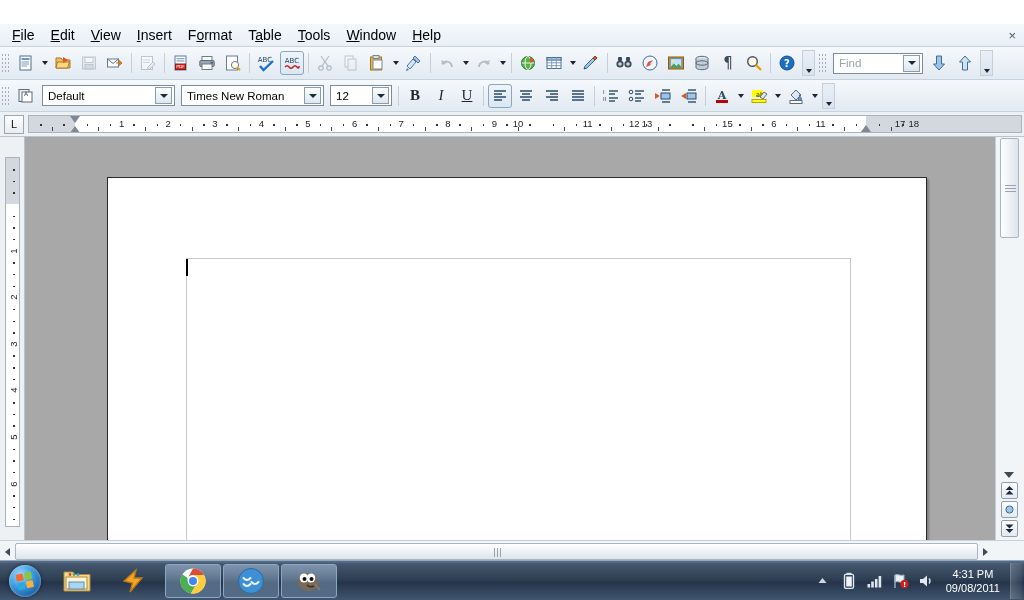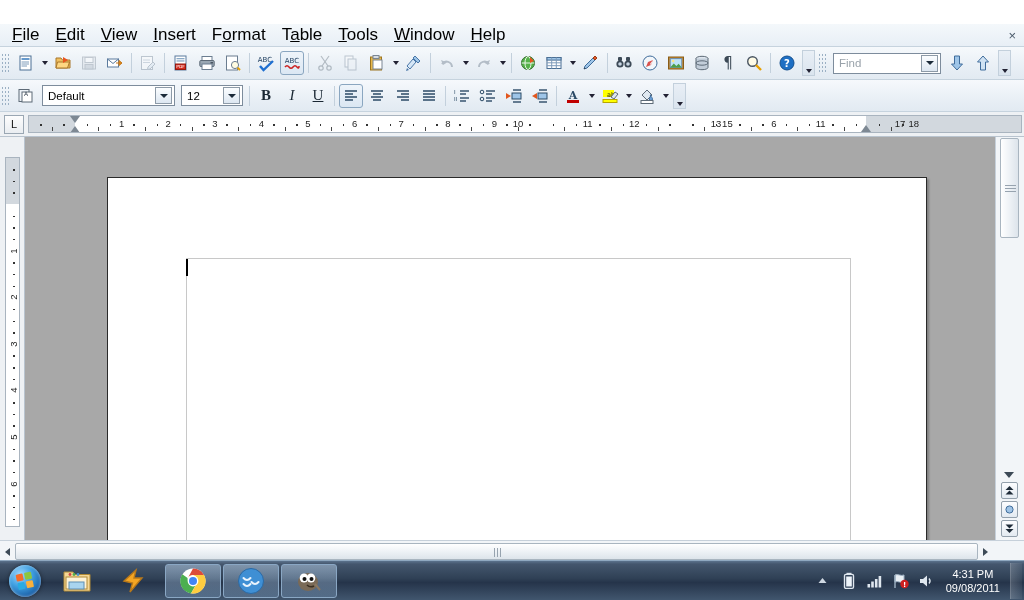--- a/index.html
+++ b/index.html
@@ -42,21 +42,21 @@
     border:1.5px solid #223; border-bottom:none; }
   .wbtn .x { font-size: 13px; line-height: 13px; text-shadow: 0 1px 0 #8d2b22; }
 
   
   .menubar {
     position: absolute; left: 0; top: 24px; width: 1024px; height: 23px;
     background: linear-gradient(to bottom, #f4f8fb 0%, #e8eff6 100%);
     border-bottom: 1px solid #c6d3de;
     display: flex; align-items: center; padding-left: 4px;
   }
-  .menu-item { padding: 3px 8px; font-size: 17px; color: #000; }
+  .menu-item { padding: 3px 8px; font-size: 14px; color: #000; }
   .menu-item u { text-decoration: underline; }
   .doc-close { position: absolute; right: 8px; top: 4px; font-size: 13px; color: #4a5a6a; }
 
   
   .toolbar {
     position: absolute; left: 0; width: 1024px;
     background: linear-gradient(to bottom, #f6f9fc 0%, #eaf0f6 55%, #e2eaf2 100%);
     border-bottom: 1px solid #c6d3de; display: flex; align-items: center;
   }
   #tb-standard { top: 47px; height: 33px; }
@@ -454,21 +454,21 @@
           <circle cx="9" cy="9" r="7" fill="#1e6fc4" stroke="#14508f"></circle>
           <text x="9" y="13" font-size="10" fill="#fff" text-anchor="middle" font-family="DejaVu Sans" font-weight="bold">?</text>
         </svg>
     </div>
 
     <div class="tb-overflow">
         <i></i>
       </div>
 
     <div class="grip" style="margin-left:4px"></div>
-    <div class="combo" style="width:108px">
+    <div class="combo" style="width:90px">
       <span class="val ph">Find</span>
       <span class="btn">
           <i></i>
         </span>
     </div>
     <div class="tbtn">
       <svg width="18" height="18" viewBox="0 0 18 18">
           <path d="M6.5 2h5v8h3l-5.5 6L3.5 10h3z" fill="#9ec5e8" stroke="#3f6c9b"></path>
         </svg>
     </div>
@@ -487,20 +487,26 @@
     <div class="tbtn">
       <svg width="18" height="18" viewBox="0 0 18 18">
           <rect x="2" y="2.5" width="10" height="12" fill="#eef3f8" stroke="#5d6a77"></rect>
           <rect x="5" y="5" width="10" height="10" fill="#fff" stroke="#5d6a77"></rect>
           <text x="7" y="8.8" font-size="6" fill="#3d4a57" font-family="DejaVu Sans">A</text>
         </svg>
     </div>
 
     <div class="combo" style="width:133px">
       <span class="val">Default</span>
+      <span class="btn">
+          <i></i>
+        </span>
+    </div>
+    <div class="combo" style="width:143px">
+      <span class="val">Times New Roman</span>
       <span class="btn">
           <i></i>
         </span>
     </div>
     <div class="combo" style="width:62px">
       <span class="val">12</span>
       <span class="btn">
           <i></i>
         </span>
     </div>
@@ -659,21 +665,21 @@
         <div class="rnum" style="left: 185.8px;">3</div>
         <div class="rnum" style="left: 232.4px;">4</div>
         <div class="rnum" style="left: 279px;">5</div>
         <div class="rnum" style="left: 325.6px;">6</div>
         <div class="rnum" style="left: 372.2px;">7</div>
         <div class="rnum" style="left: 418.8px;">8</div>
         <div class="rnum" style="left: 465.4px;">9</div>
         <div class="rnum" style="left: 489px;">10</div>
         <div class="rnum" style="left: 558.6px;">11</div>
         <div class="rnum" style="left: 605.2px;">12</div>
-        <div class="rnum" style="left: 687px;">13</div>
+        <div class="rnum" style="left: 618px;">13</div>
         <div class="rnum" style="left: 698.4px;">15</div>
         <div class="rnum" style="left: 745px;">6</div>
         <div class="rnum" style="left: 791.6px;">11</div>
         <div class="rnum" style="left: 871px;">17</div>
         <div class="rnum" style="left: 884.8px;">18</div>
         <div class="rdot" style="left: 11.05px;"></div>
         <div class="rhalf" style="left: 22.7px;"></div>
         <div class="rdot" style="left: 34.35px;"></div>
         <div class="rdot" style="left: 57.65px;"></div>
         <div class="rhalf" style="left: 69.3px;"></div>

